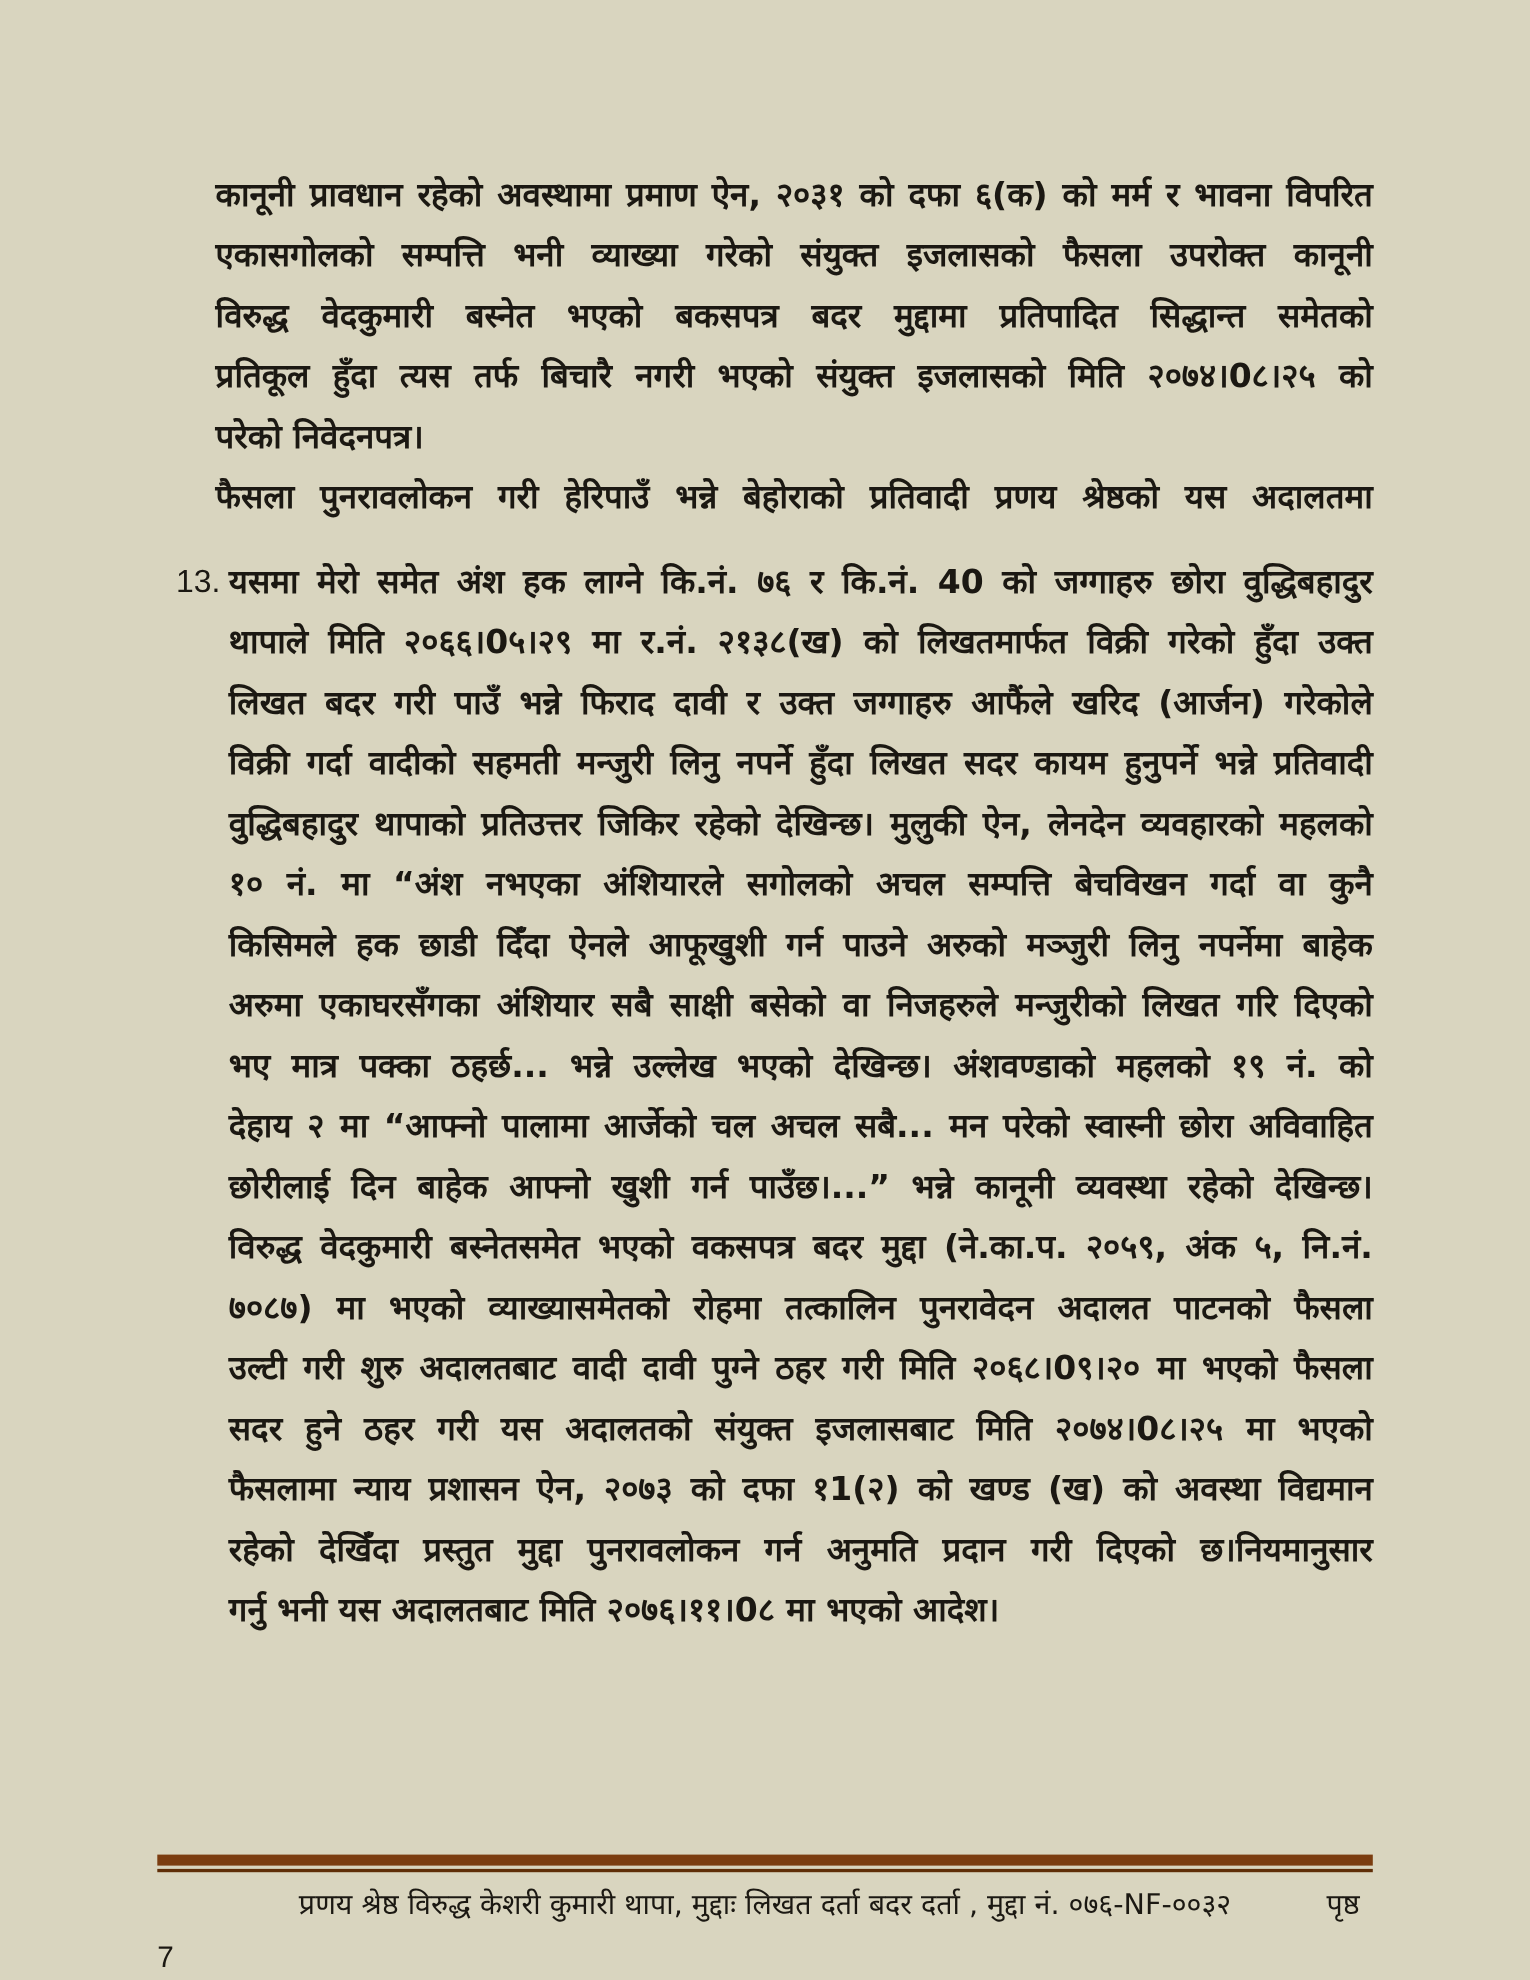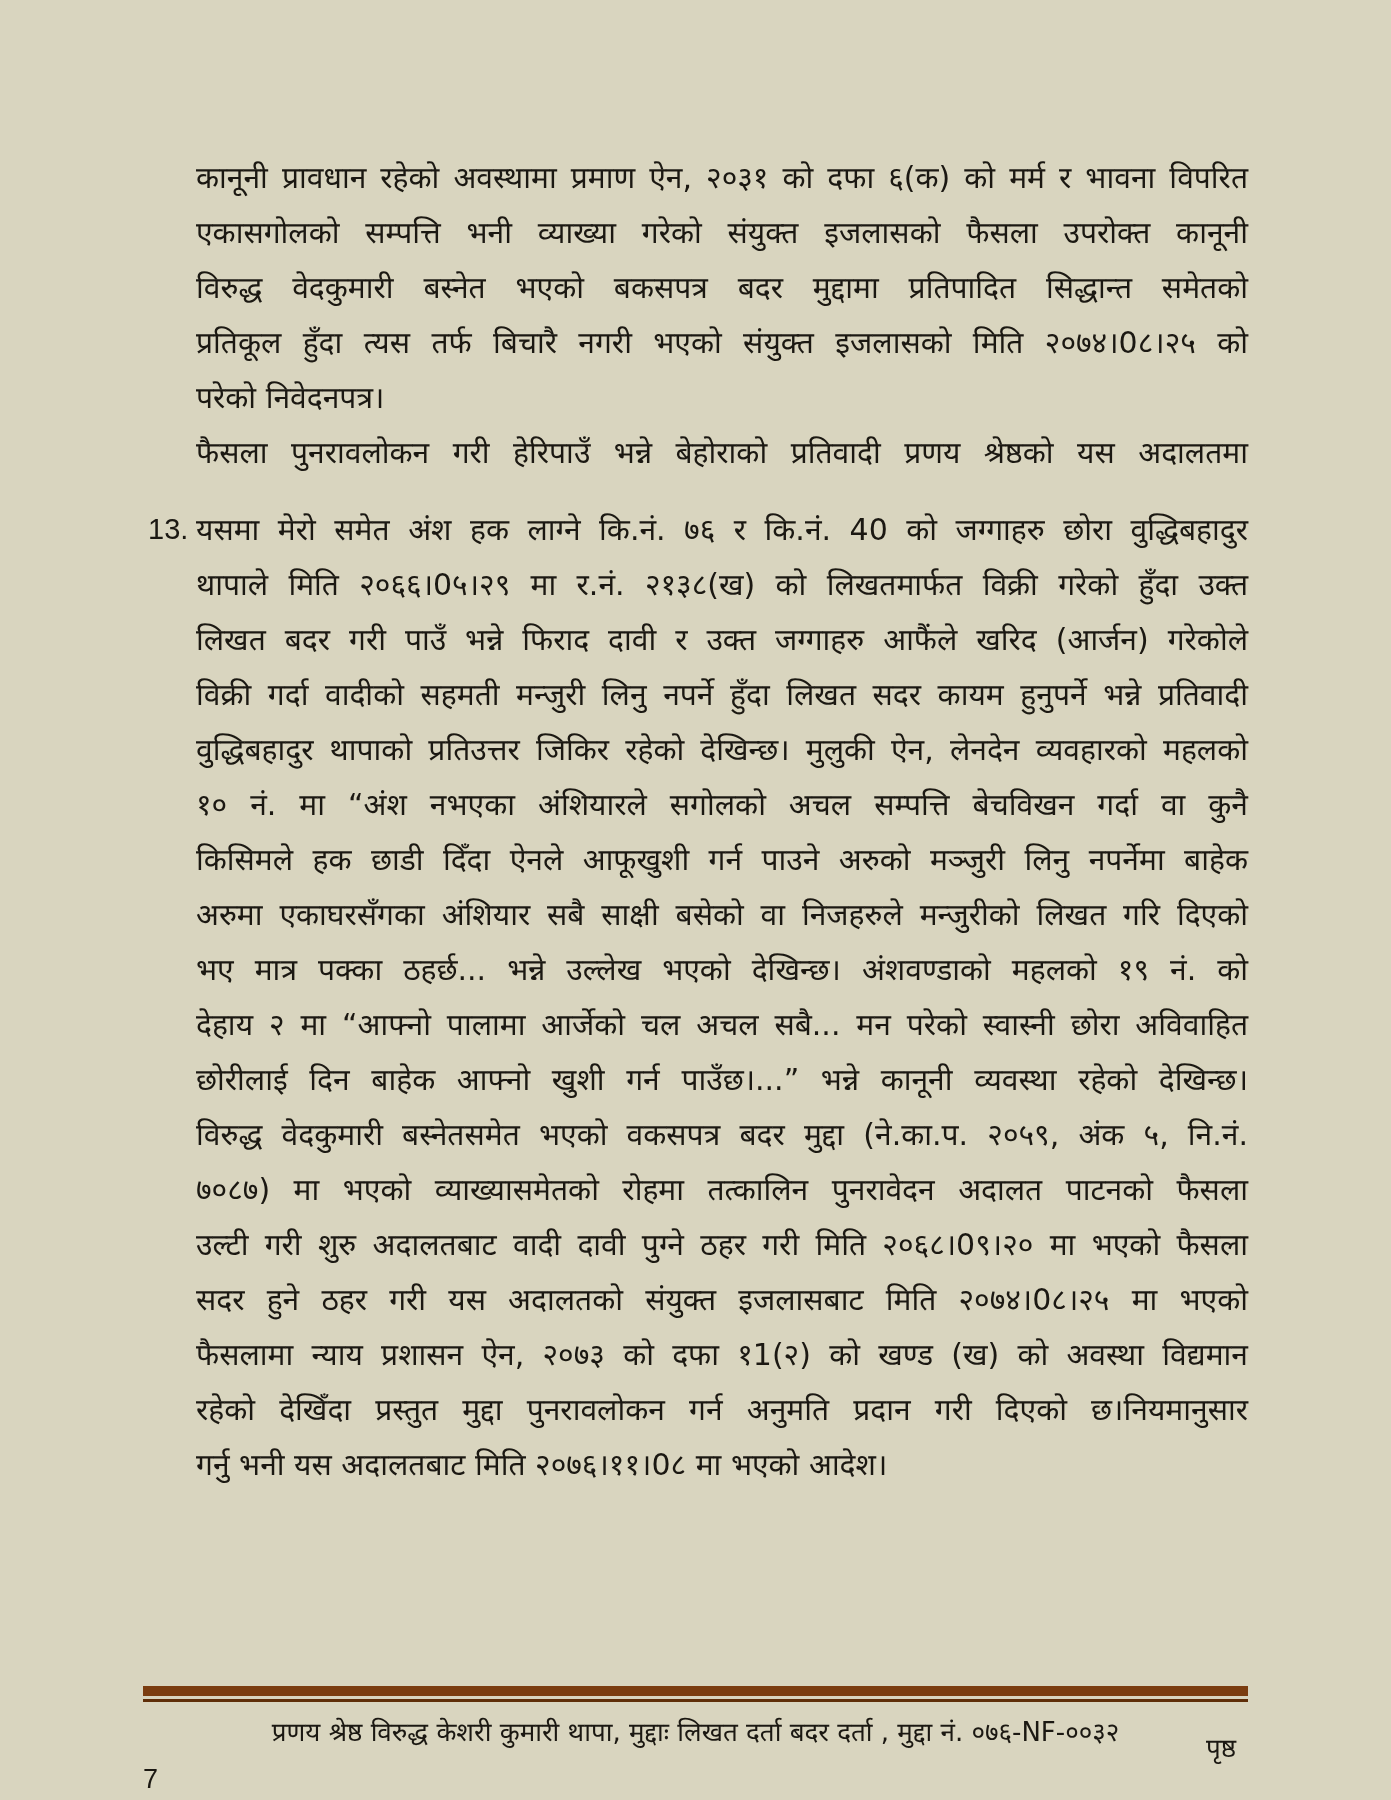--- a/index.html
+++ b/index.html
@@ -15,35 +15,36 @@
     color:var(--ink);
     font-family:"DejaVu Sans","Liberation Sans",sans-serif;
   }
   .page{position:relative;width:1391px;height:1800px;overflow:hidden;}
   .content{position:absolute;left:148px;top:150px;width:1100px;}
   .para-lines .line{
     font-size:30px;
     line-height:55px;
     text-align:justify;
     text-align-last:justify;
+    font-weight:bold;
   }
   .para-lines .line.last{text-align-last:left;}
   .intro{margin-left:48px;}
-  .numbered{display:flex;margin-top:22px;}
+  .numbered{display:flex;margin-top:22px;margin-left:12px;}
   .numbered .num{
     flex:none;width:48px;
     font-size:29px;line-height:55px;
     font-family:"Liberation Sans","DejaVu Sans",sans-serif;
   }
   .numbered .ptext{flex:1;min-width:0;}
   .footer{position:absolute;left:143px;top:1686px;width:1105px;}
   .rule-thick{height:10px;background:var(--rule-thick);}
   .rule-thin{height:3px;background:var(--rule-thin);margin-top:3px;}
   .footer-row{position:relative;margin-top:10px;text-align:center;font-size:26px;line-height:40px;}
-  .footer-row .plabel{position:absolute;right:12px;top:16px;}
+  .footer-row .plabel{position:absolute;right:12px;top:0;}
   .pagenum{
     position:absolute;left:0;top:78px;
     font-size:27px;
     font-family:"Liberation Sans","DejaVu Sans",sans-serif;
   }
 </style>
 </head>
 <body>
 
 <div class="page">

